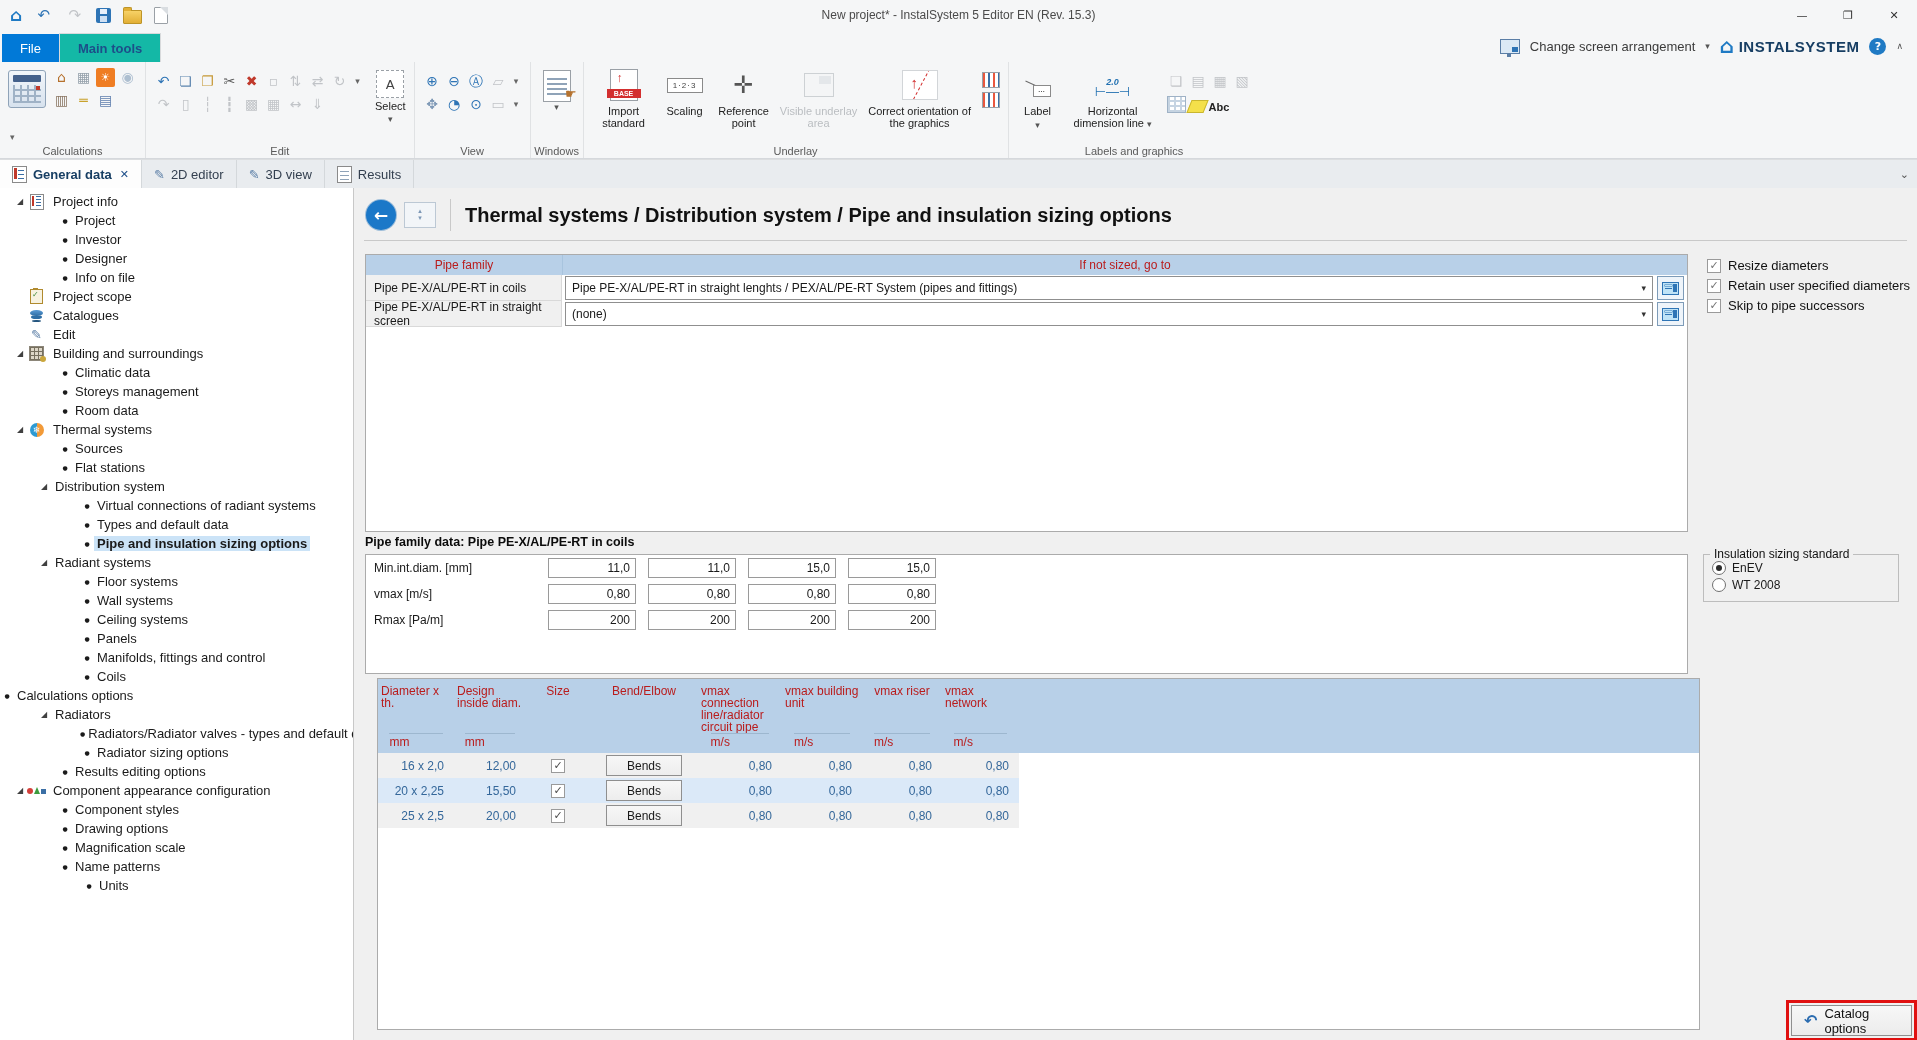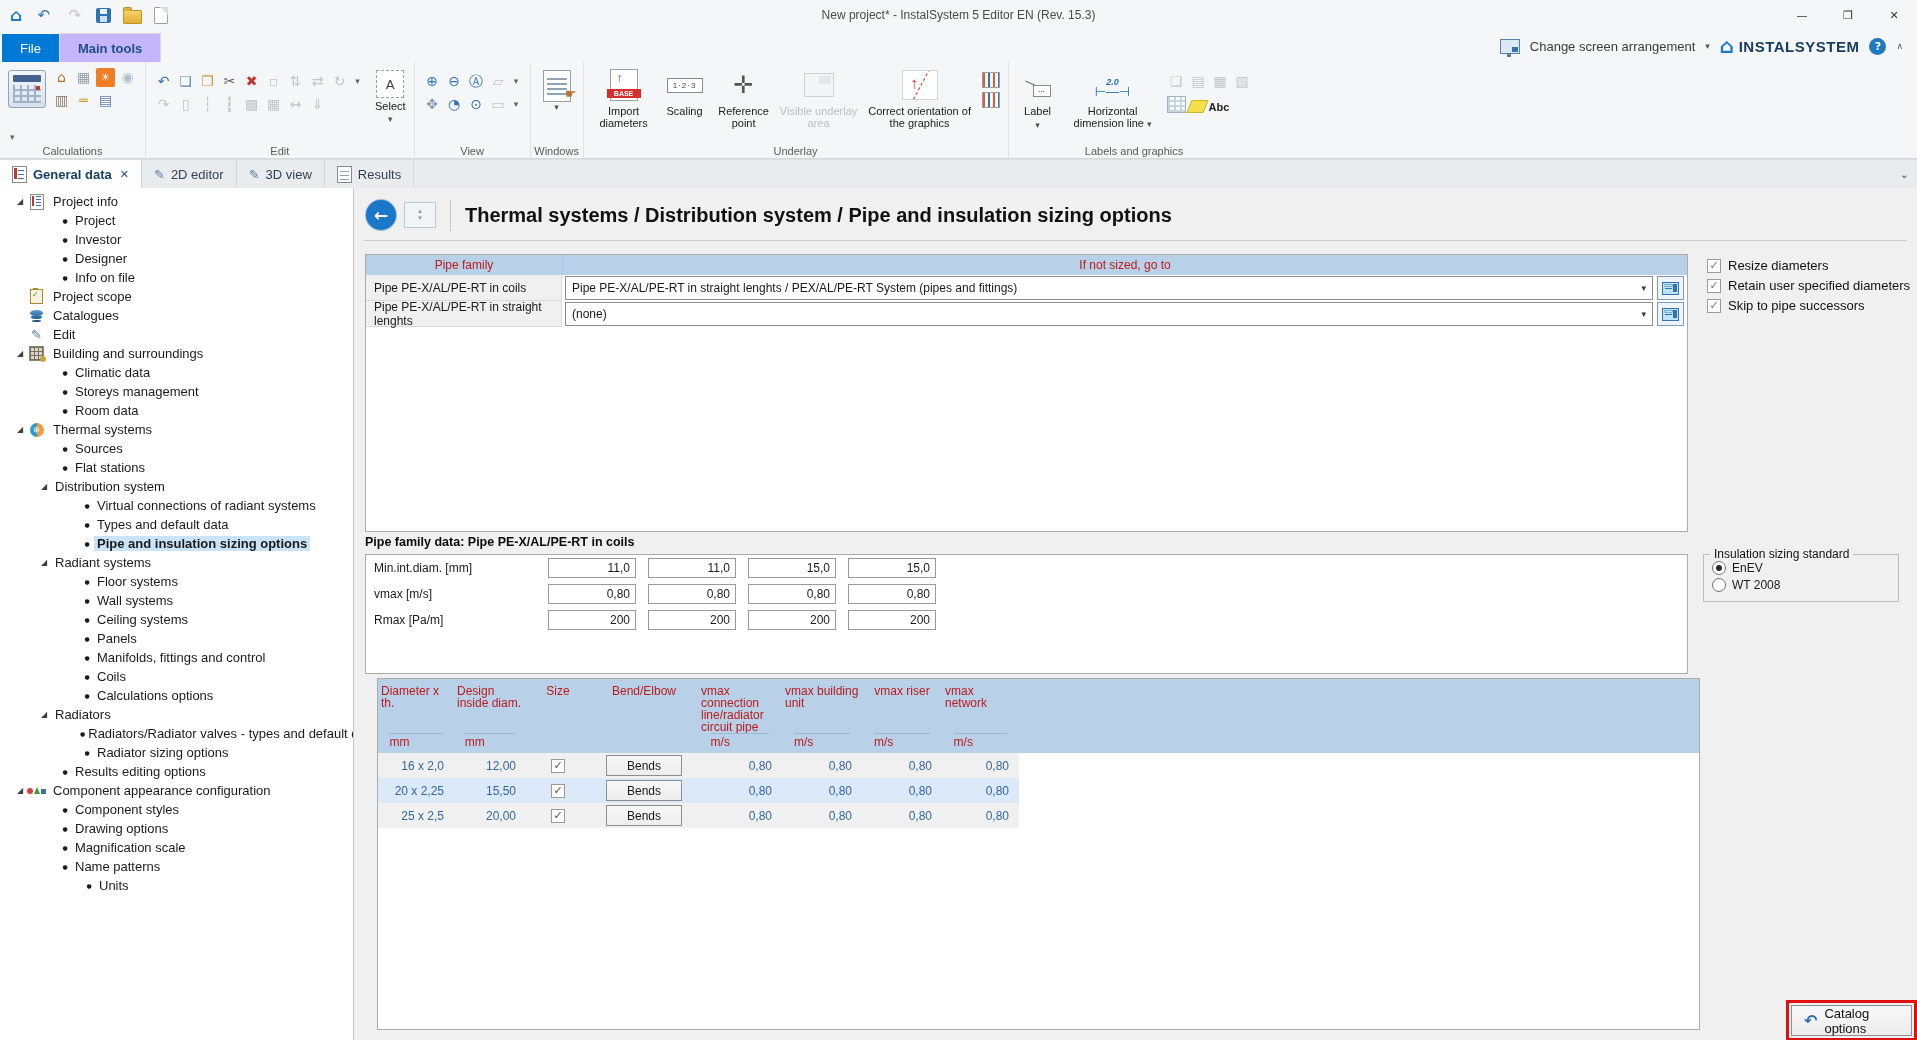--- a/index.html
+++ b/index.html
@@ -22,21 +22,21 @@
   .folder{width:17px;height:12px;background:linear-gradient(#f7d267,#e2af35);border:1px solid #bd9427;border-radius:1px;position:relative;display:inline-block;margin-top:4px}
   .folder:before{content:"";position:absolute;top:-4px;left:-1px;width:7px;height:3px;background:#e2af35;border:1px solid #bd9427;border-bottom:none;border-radius:2px 2px 0 0}
   .pageic{width:12px;height:15px;background:#fff;border:1px solid #9aa0a6;border-radius:1px;position:relative;display:inline-block}
   .pageic:before{content:"";position:absolute;top:-1px;right:-1px;border:4px solid #d9dde1;border-left-color:transparent;border-bottom-color:transparent}
   .dis{color:#b9bcc0 !important;opacity:.85}
 
   
   .tabrow{height:32px;background:#f5f6f7;display:flex;align-items:flex-end;position:relative}
   .rtab{height:28px;display:flex;align-items:center;padding:0 18px;font-size:13px;cursor:default}
   .rtab.file{background:#0179d7;color:#fff;margin-left:2px}
-  .rtab.active{background:#c4b5fd;color:#1d4e89;border:1px solid #d8dadc;border-bottom:none;font-weight:bold}
+  .rtab.active{background:#14b8a6;color:#1d4e89;border:1px solid #d8dadc;border-bottom:none;font-weight:bold}
   .tabrow-right{margin-left:auto;display:flex;align-items:center;gap:10px;padding-right:14px;height:100%}
   .monic{width:18px;height:13px;border:1px solid #5b7ea6;background:#dce9f5;position:relative;display:inline-block}
   .monic:before{content:"";position:absolute;right:1px;bottom:1px;width:6px;height:5px;background:#2e74b5}
   .monic:after{content:"";position:absolute;left:6px;bottom:-4px;width:4px;height:3px;background:#5b7ea6}
   .csr-label{color:#3b3b3b;font-size:13px}
   .brand{display:flex;align-items:center;gap:4px;font-weight:bold;color:#173e63;font-size:15px;letter-spacing:.5px}
   .brand .applogo{font-size:20px}
   .helpic{width:17px;height:17px;border-radius:50%;background:#1f7ac4;color:#fff;font-weight:bold;font-size:11px;display:flex;align-items:center;justify-content:center}
   .caret{font-size:9px;color:#555}
 
@@ -329,21 +329,21 @@
     </div>
 
     <div class="rgroup">
       <div class="bigbtn">
         <span class="icobox">
             <span class="impic">
               <s>↑</s>
               <b>BASE</b>
             </span>
           </span>
-        <span class="lbl">Import diameters</span>
+        <span class="lbl">Import standard</span>
       </div>
       <div class="bigbtn" style="width:46px">
         <span class="icobox">
             <span class="rulericon">1·2·3</span>
           </span>
         <span class="lbl">Scaling</span>
       </div>
       <div class="bigbtn" style="width:60px">
         <span class="icobox">
             <span class="refpoint glyph">✛</span>
@@ -544,21 +544,21 @@
           <span class="tlabel">Panels</span>
         </div>
         <div class="titem" style="padding-left: 80px;">
           <span class="bullet glyph">●</span>
           <span class="tlabel">Manifolds, fittings and control</span>
         </div>
         <div class="titem" style="padding-left: 80px;">
           <span class="bullet glyph">●</span>
           <span class="tlabel">Coils</span>
         </div>
-        <div class="titem" style="padding-left: 80px;">
+        <div class="titem" style="">
           <span class="bullet glyph">●</span>
           <span class="tlabel">Calculations options</span>
         </div>
         <div class="titem" style="padding-left: 36px;">
           <span class="arrow glyph">◢</span>
           <span class="tlabel">Radiators</span>
         </div>
         <div class="titem" style="padding-left: 80px;">
           <span class="bullet glyph">●</span>
           <span class="tlabel">Radiators/Radiator valves - types and default data</span>
@@ -628,21 +628,21 @@
                 <div class="dropdown">
                   <span class="dtext">Pipe PE-X/AL/PE-RT in straight lenghts / PEX/AL/PE-RT System (pipes and fittings)</span>
                   <span class="dcaret glyph">▾</span>
                 </div>
                 <div class="monbtn">
                   <span class="scr"></span>
                 </div>
               </div>
             </div>
             <div class="row">
-              <div class="famcell">Pipe PE-X/AL/PE-RT in straight lenghts</div>
+              <div class="famcell">Pipe PE-X/AL/PE-RT in straight screen</div>
               <div class="gotocell">
                 <div class="dropdown">
                   <span class="dtext">(none)</span>
                   <span class="dcaret glyph">▾</span>
                 </div>
                 <div class="monbtn">
                   <span class="scr"></span>
                 </div>
               </div>
             </div>

